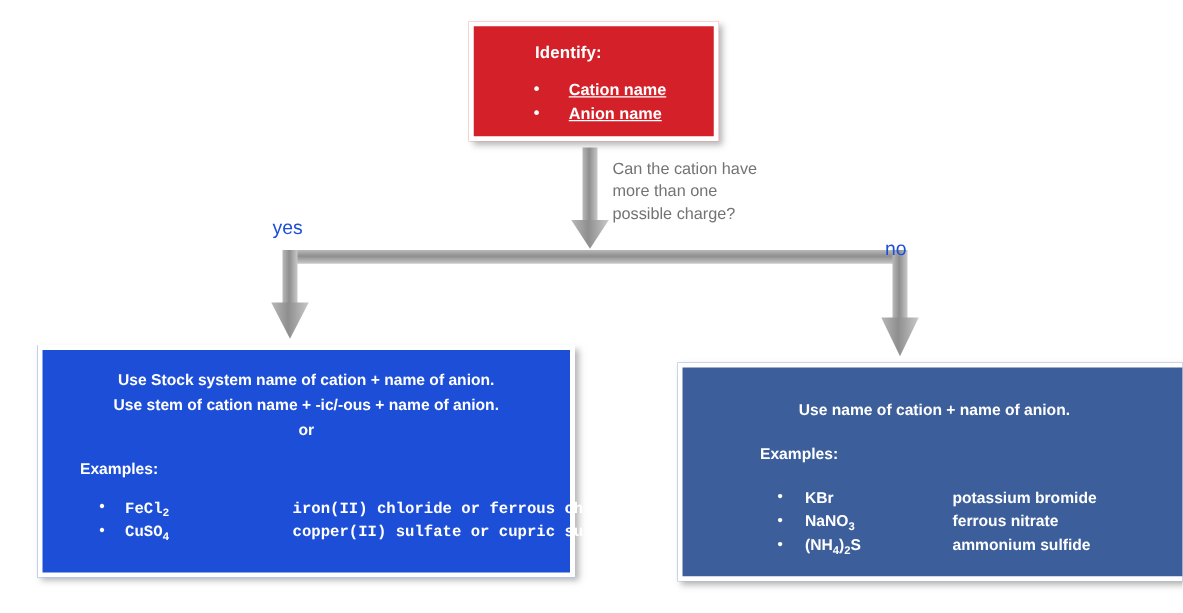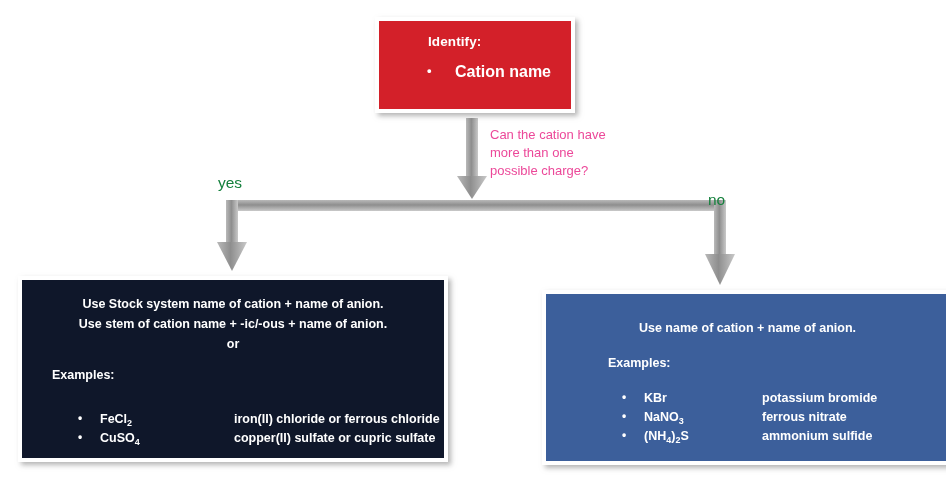--- a/index.html
+++ b/index.html
@@ -53,42 +53,43 @@
   }
   #identify-box ul {
     position: absolute;
     left: 30px;
     top: 41px;
     margin: 0;
     padding: 0 0 0 18px;
     list-style: none;
   }
   #identify-box li {
-    font-size: 16px;
+    font-size: 13px;
     font-weight: bold;
     line-height: 19px;
     position: relative;
     padding-left: 28px;
     white-space: nowrap;
+    text-decoration: underline;
   }
   #identify-box li::before {
     content: "\2022";
     position: absolute;
     left: 0;
     top: -1px;
     font-size: 13px;
   }
 
   
   #green-box {
-    left: 18px;
+    left: 30px;
     top: 276px;
     width: 430px;
     height: 186px;
-    background: #0f172a;
+    background: #1d4ed8;
   }
   
   #blue-box {
     left: 542px;
     top: 290px;
     width: 411px;
     height: 175px;
     background: #3c5f9b;
   }
 
@@ -110,23 +111,24 @@
     position: absolute;
     left: 30px;
     top: 88px;
     font-size: 12.5px;
     font-weight: bold;
   }
   #green-box .ex-list {
     position: absolute;
     left: 40px;
     top: 118px;
-    margin: 12px;
+    margin: 0;
     padding: 0;
     list-style: none;
+    font-family: Liberation Mono, monospace;
   }
   #blue-box .rules {
     position: absolute;
     left: 0;
     right: 0;
     top: 24px;
     text-align: center;
   }
   #blue-box .ex-label {
     position: absolute;
@@ -174,27 +176,27 @@
   
   .conn {
     position: absolute;
   }
   #question-text {
     position: absolute;
     left: 490px;
     top: 126px;
     font-size: 13px;
     line-height: 18px;
-    color: #ec4899;
+    color: #737373;
     white-space: pre-line;
   }
   .branch-label {
     position: absolute;
     font-size: 15.5px;
-    color: #15803d;
+    color: #1d4ed8;
   }
   #yes-label { left: 218px; top: 174px; }
   #no-label  { left: 708px; top: 191px; }
 </style>
 </head>
 <body>
 
 <div id="canvas">
 
   <svg class="conn" style="left:0;top:0;" width="946" height="490" aria-hidden="true">
@@ -236,20 +238,21 @@
 possible charge?</div>
 
   <div class="branch-label" id="yes-label">yes</div>
   <div class="branch-label" id="no-label">no</div>
 
   <div class="node" id="identify-box">
     <div class="node-inner">
       <div class="heading">Identify:</div>
       <ul>
         <li>Cation name</li>
+        <li>Anion name</li>
       </ul>
     </div>
   </div>
 
   <div class="node" id="green-box">
     <div class="node-inner">
       <div class="rules">
         <div class="rule-line">Use Stock system name of cation + name of anion.</div>
         <div class="rule-line">Use stem of cation name + -ic/-ous + name of anion.</div>
         <div class="rule-line">or</div>

